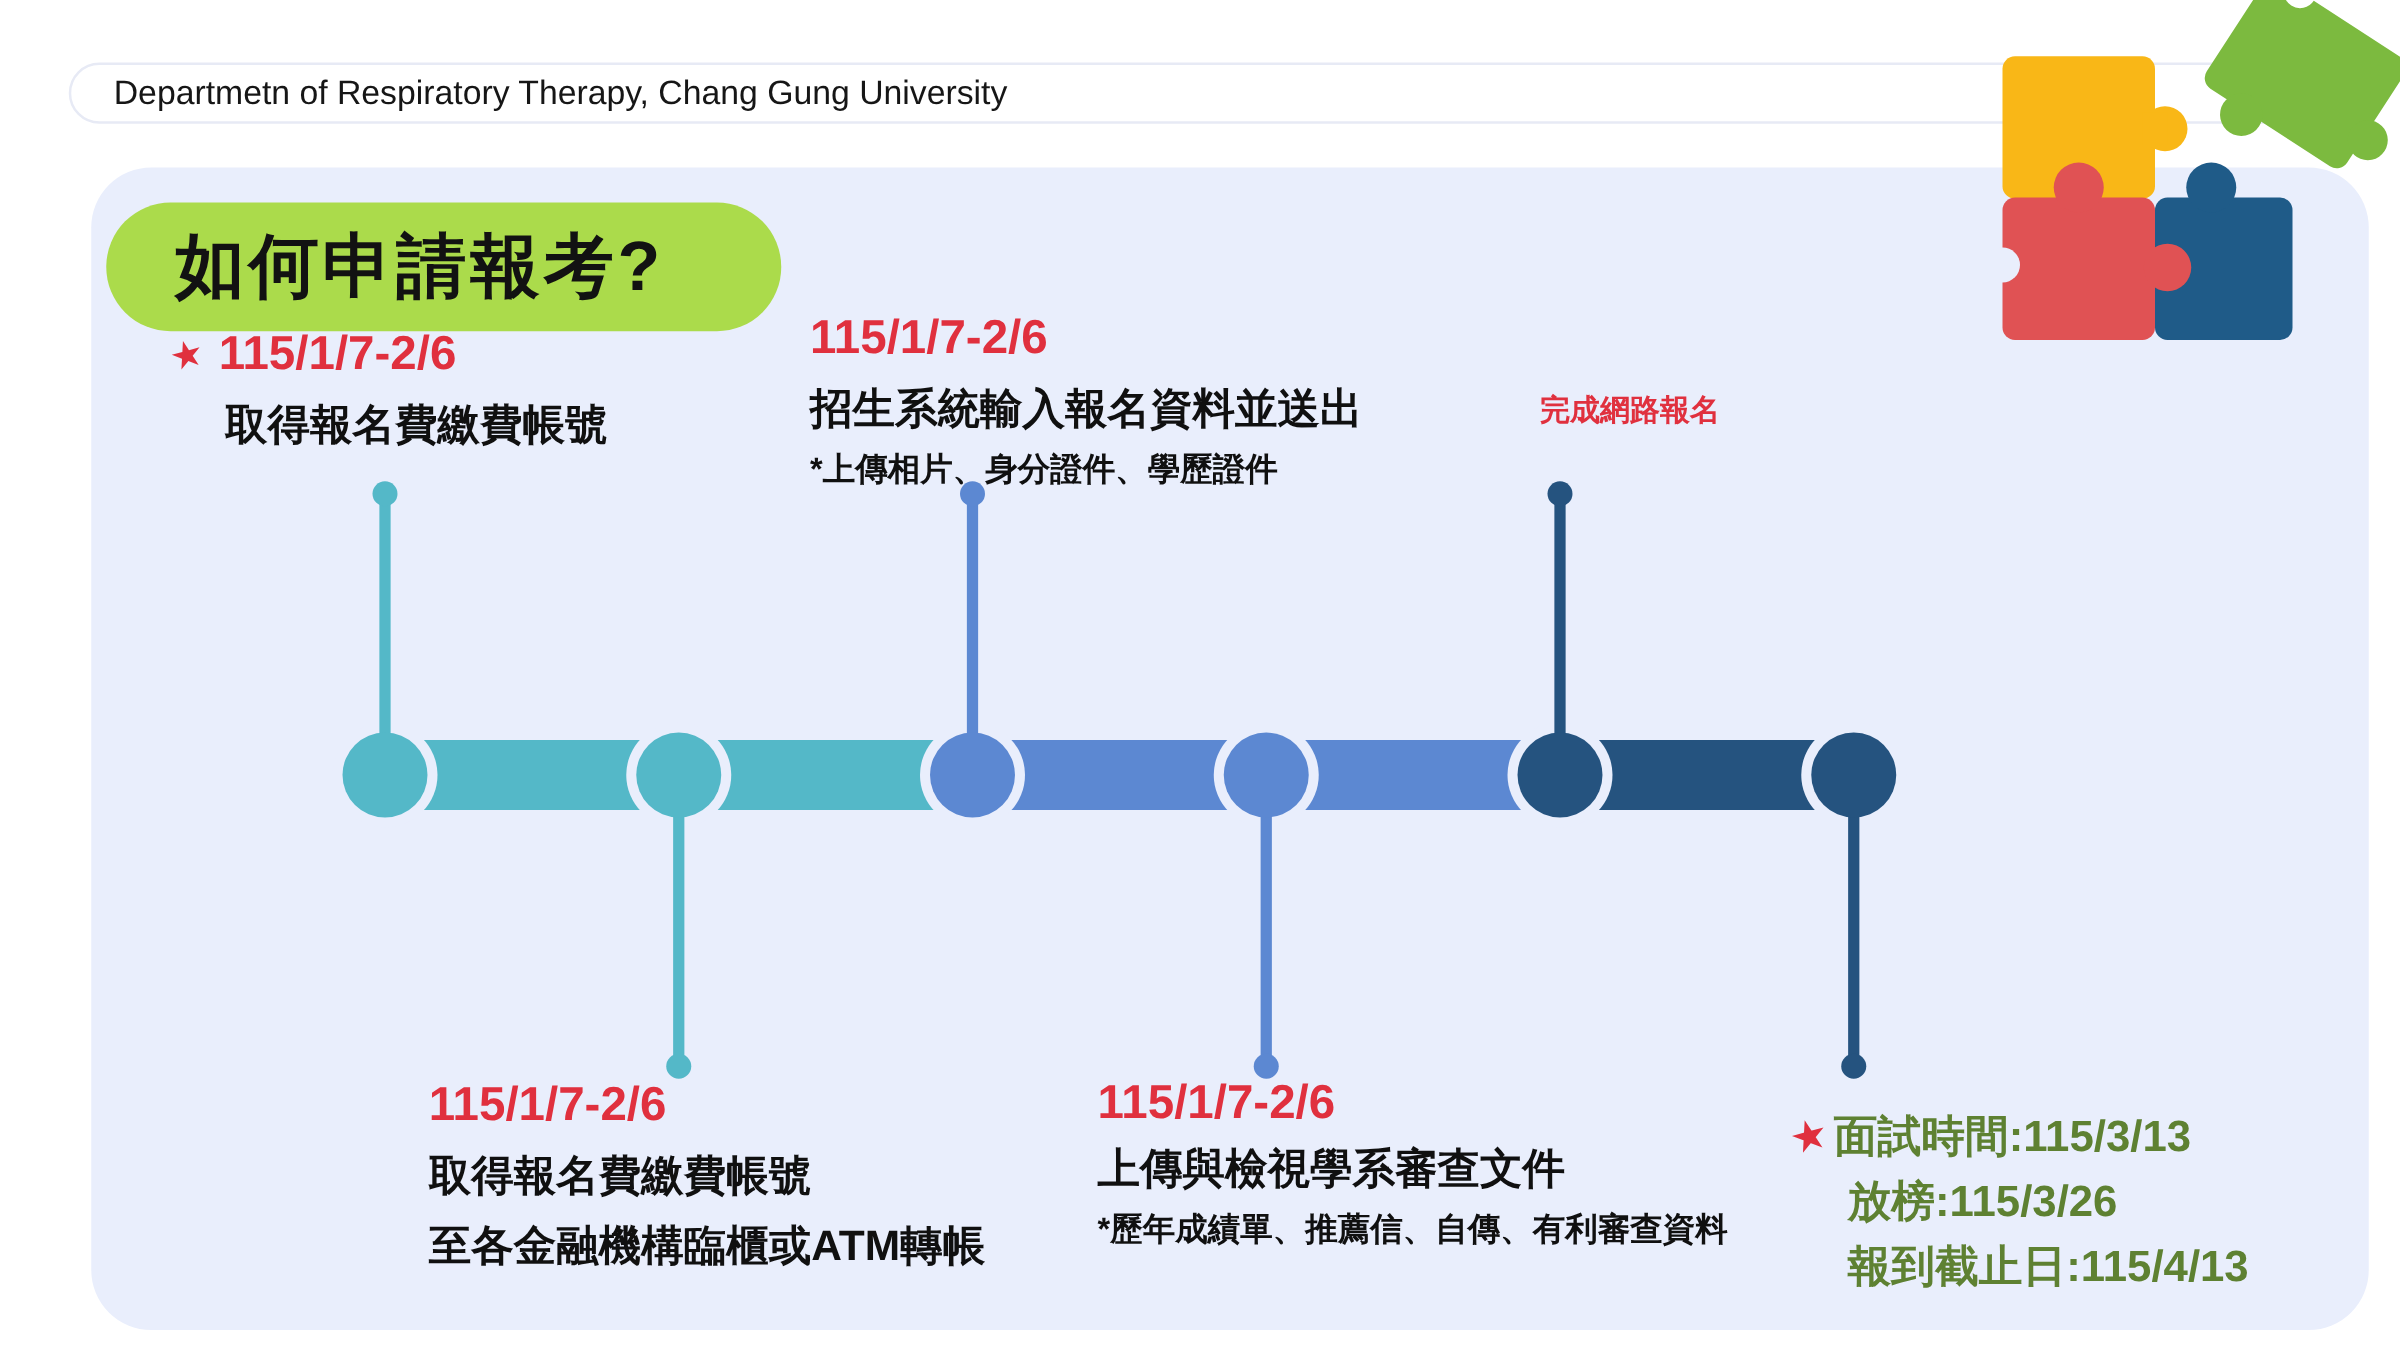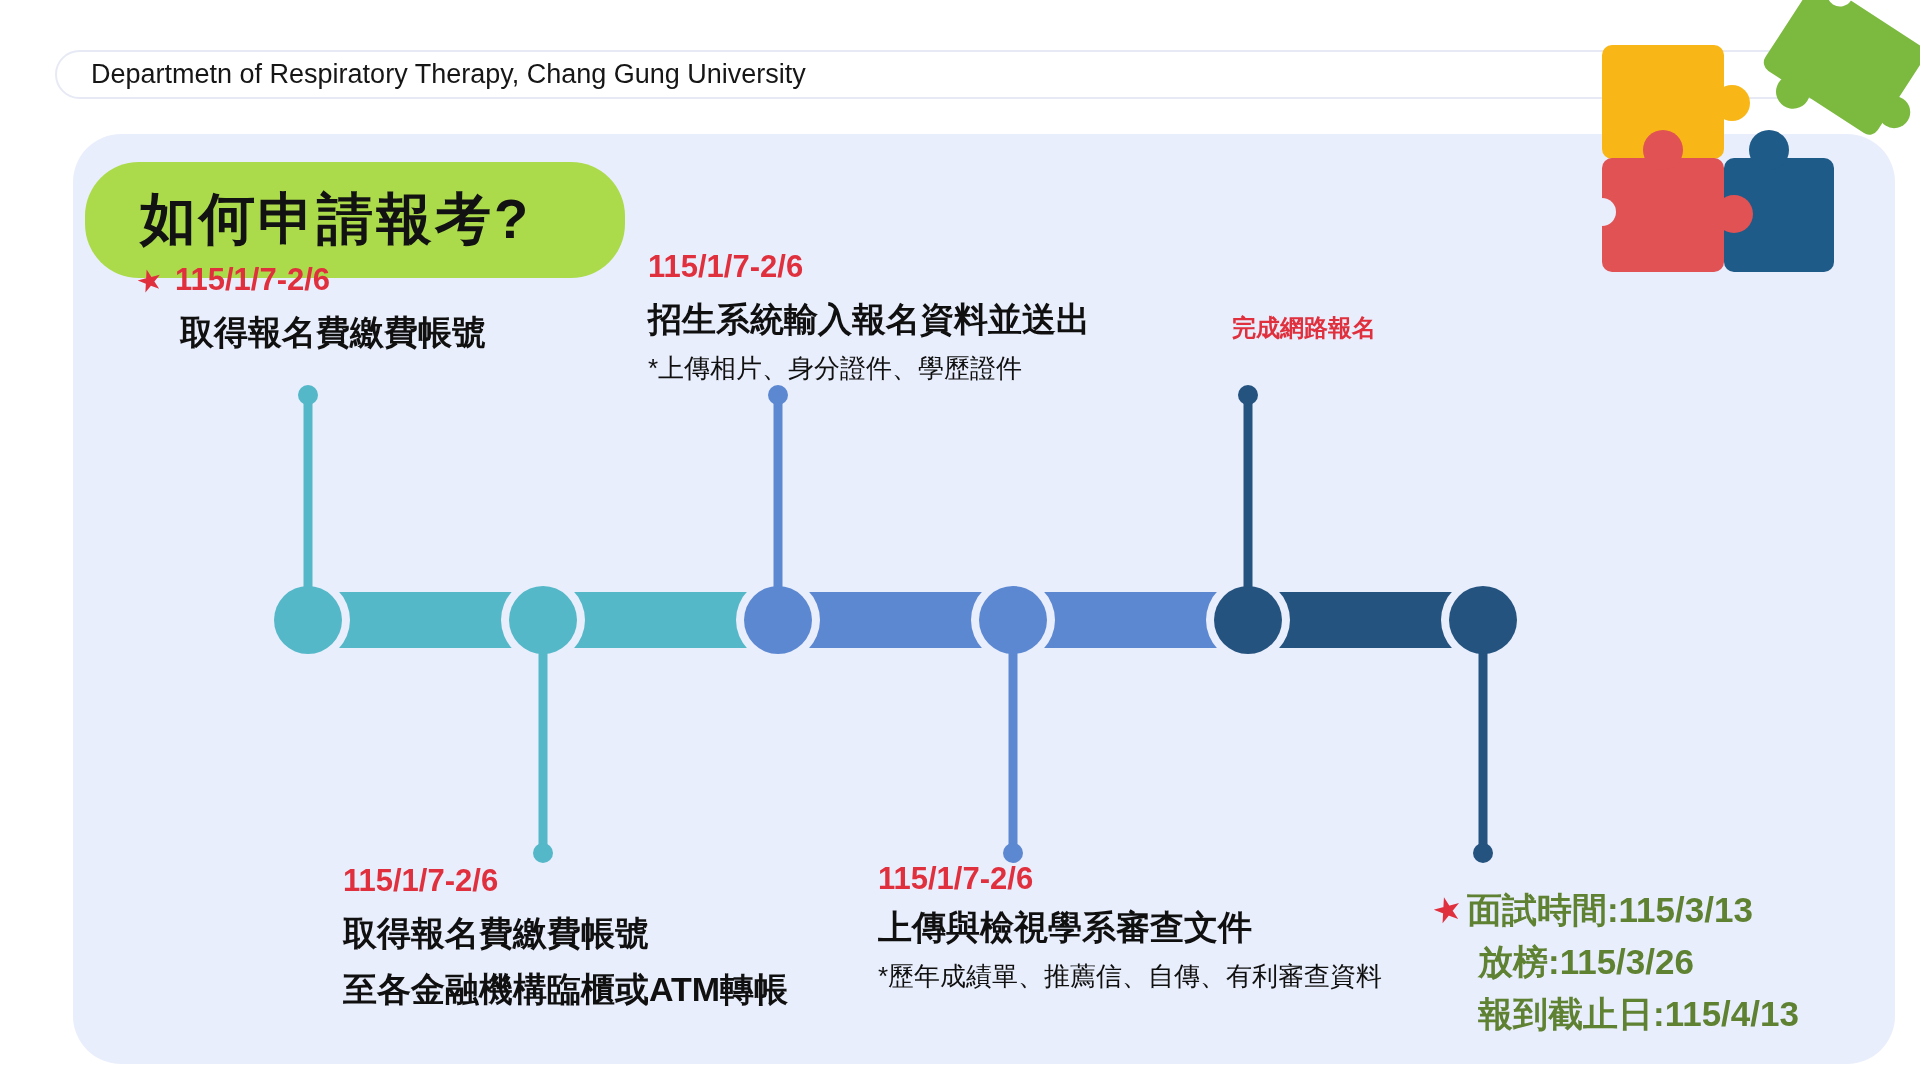--- a/index.html
+++ b/index.html
@@ -13,35 +13,35 @@
     display:flex; align-items:center; padding-left:34px; z-index:3;
   }
   #header-title { font-size:27px; color:#161616; }
 
   #card {
     left:73px; top:134px; width:1822px; height:930px;
     background:#e9eefc; border-radius:48px; z-index:1;
   }
 
   #title-pill {
-    left:85px; top:162px; width:540px; height:116px;
+    left:85px; top:162px; width:540px; height:103px;
     background:#abdb4b; border-radius:54px; z-index:4;
     display:flex; align-items:center; padding-left:55px;
   }
   #title-text { font-size:56px; font-weight:bold; color:#121212; letter-spacing:3px; }
 
   #timeline-svg { left:0; top:0; width:1920px; height:1080px; z-index:2; }
   #puzzle-svg  { left:1580px; top:0; width:340px; height:300px; z-index:5; }
 
   .block { z-index:4; }
   .date-row { display:flex; align-items:center; gap:12px; }
   .star { color:#e0303e; font-size:30px; display:inline-block; transform:rotate(-15deg); }
-  .date { font-size:31px; font-weight:bold; color:#e0303e; }
+  .date { font-size:38px; font-weight:bold; color:#e0303e; }
   .m-title { font-size:34px; font-weight:bold; color:#101010; margin-top:12px; }
-  .m-note  { font-size:26px; font-weight:normal; color:#101010; margin-top:8px; }
+  .m-note  { font-size:26px; font-weight:bold; color:#101010; margin-top:8px; }
   .red-head { font-size:24px; font-weight:bold; color:#e0303e; }
   .green-line { font-size:35px; font-weight:bold; color:#5e8132; line-height:52px; }
   .indent { padding-left:44px; }
   #m6-line1 { display:flex; align-items:center; gap:6px; }
 </style>
 </head>
 <body>
 
 <div id="card" class="abs"></div>
 

